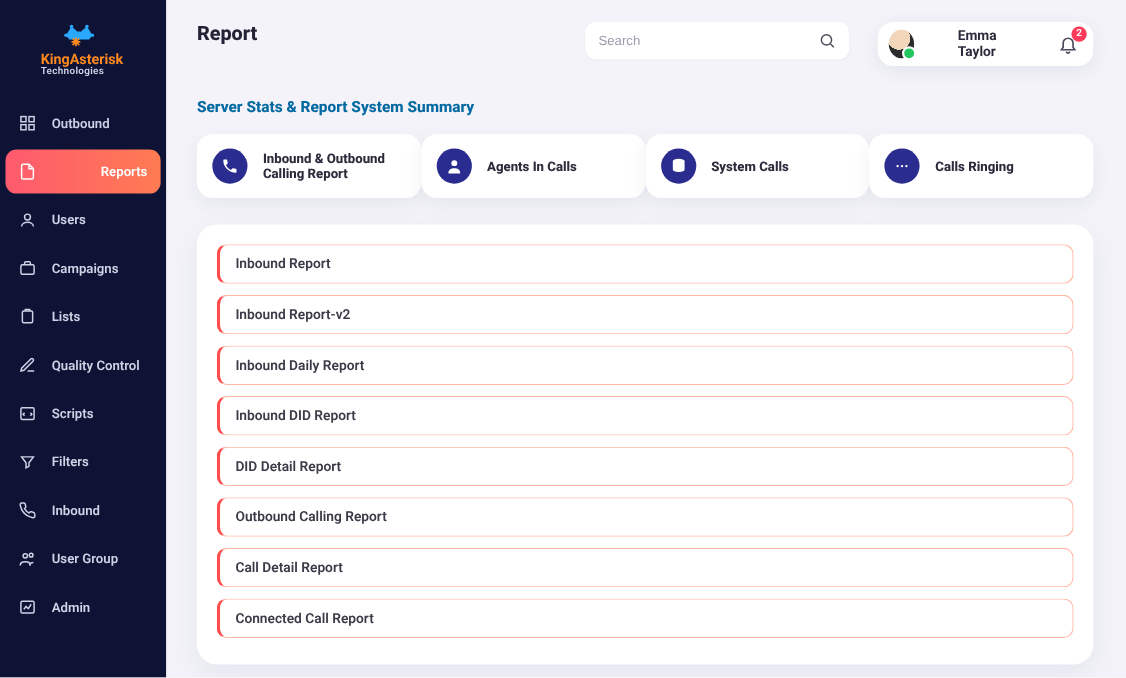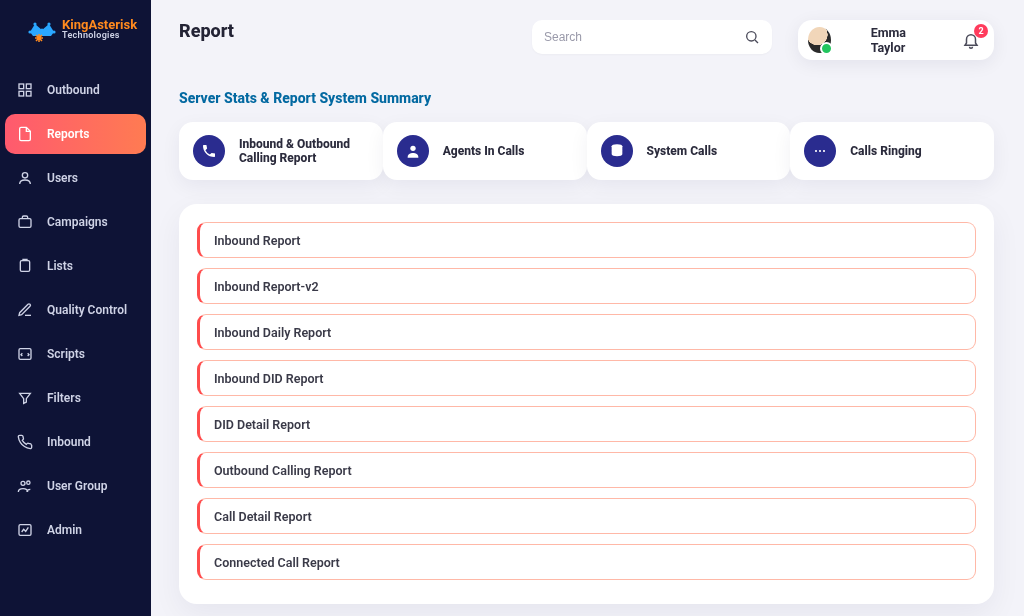--- a/index.html
+++ b/index.html
@@ -14,21 +14,23 @@
   
   .sidebar {
     width: 151px;
     height: 616px;
     background: #0e1336;
     padding-top: 8px;
     flex: 0 0 151px;
   }
   .logo {
     display: flex;
-    padding: 10px 14px 18px 28px;
+    align-items: center;
+    padding: 10px 14px 18px 6px;
+    flex-direction: column;
   }
   .logo svg { flex: 0 0 auto; }
   .logo-text { margin-left: 6px; line-height: 1; }
   .logo-top { font-size: 13px; font-weight: 700; color: #ff8a1e; }
   .logo-bot { font-size: 9px; font-weight: 600; color: #cfd3e6; letter-spacing: .3px; }
   .nav { margin-top: 4px; padding: 0 5px; }
   .nav-item {
     display: flex;
     align-items: center;
     gap: 14px;
@@ -37,20 +39,21 @@
     margin-bottom: 4px;
     color: #cfd3e6;
     font-size: 12px;
     font-weight: 600;
     border-radius: 10px;
     cursor: pointer;
   }
   .nav-item.active {
     background: linear-gradient(90deg,#ff5a6e,#ff7b52);
     color: #fff;
+    justify-content: space-between;
   }
   .nav-item .ico { width: 16px; height: 16px; display:flex; align-items:center; justify-content:center; }
   .nav-item .ico svg { stroke: currentColor; }
 
   
   .main {
     flex: 1;
     padding: 20px 30px 0 28px;
     position: relative;
     height: 616px;

